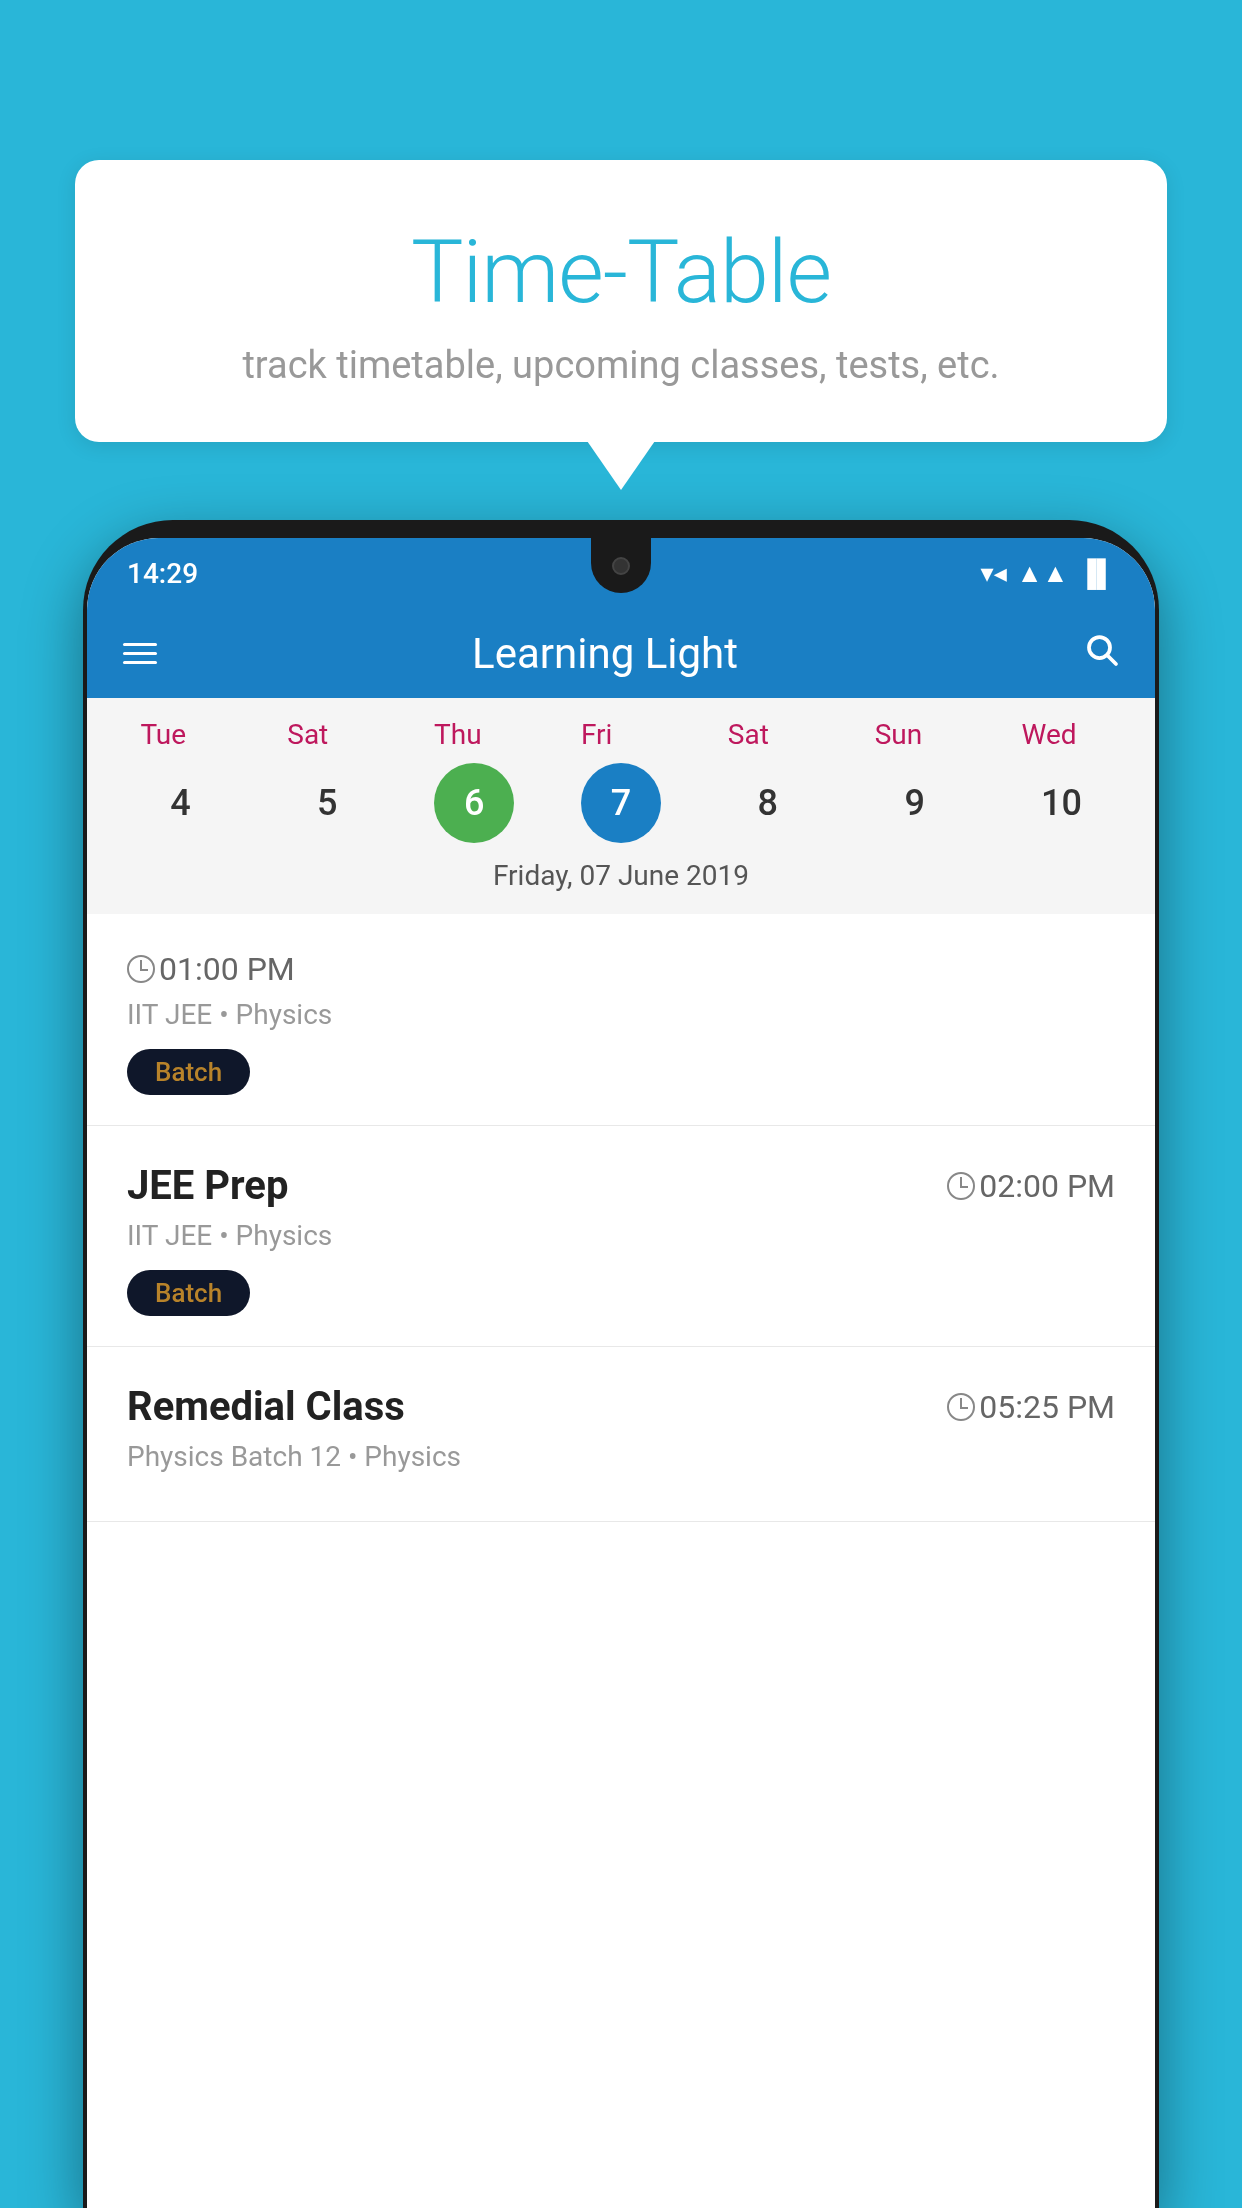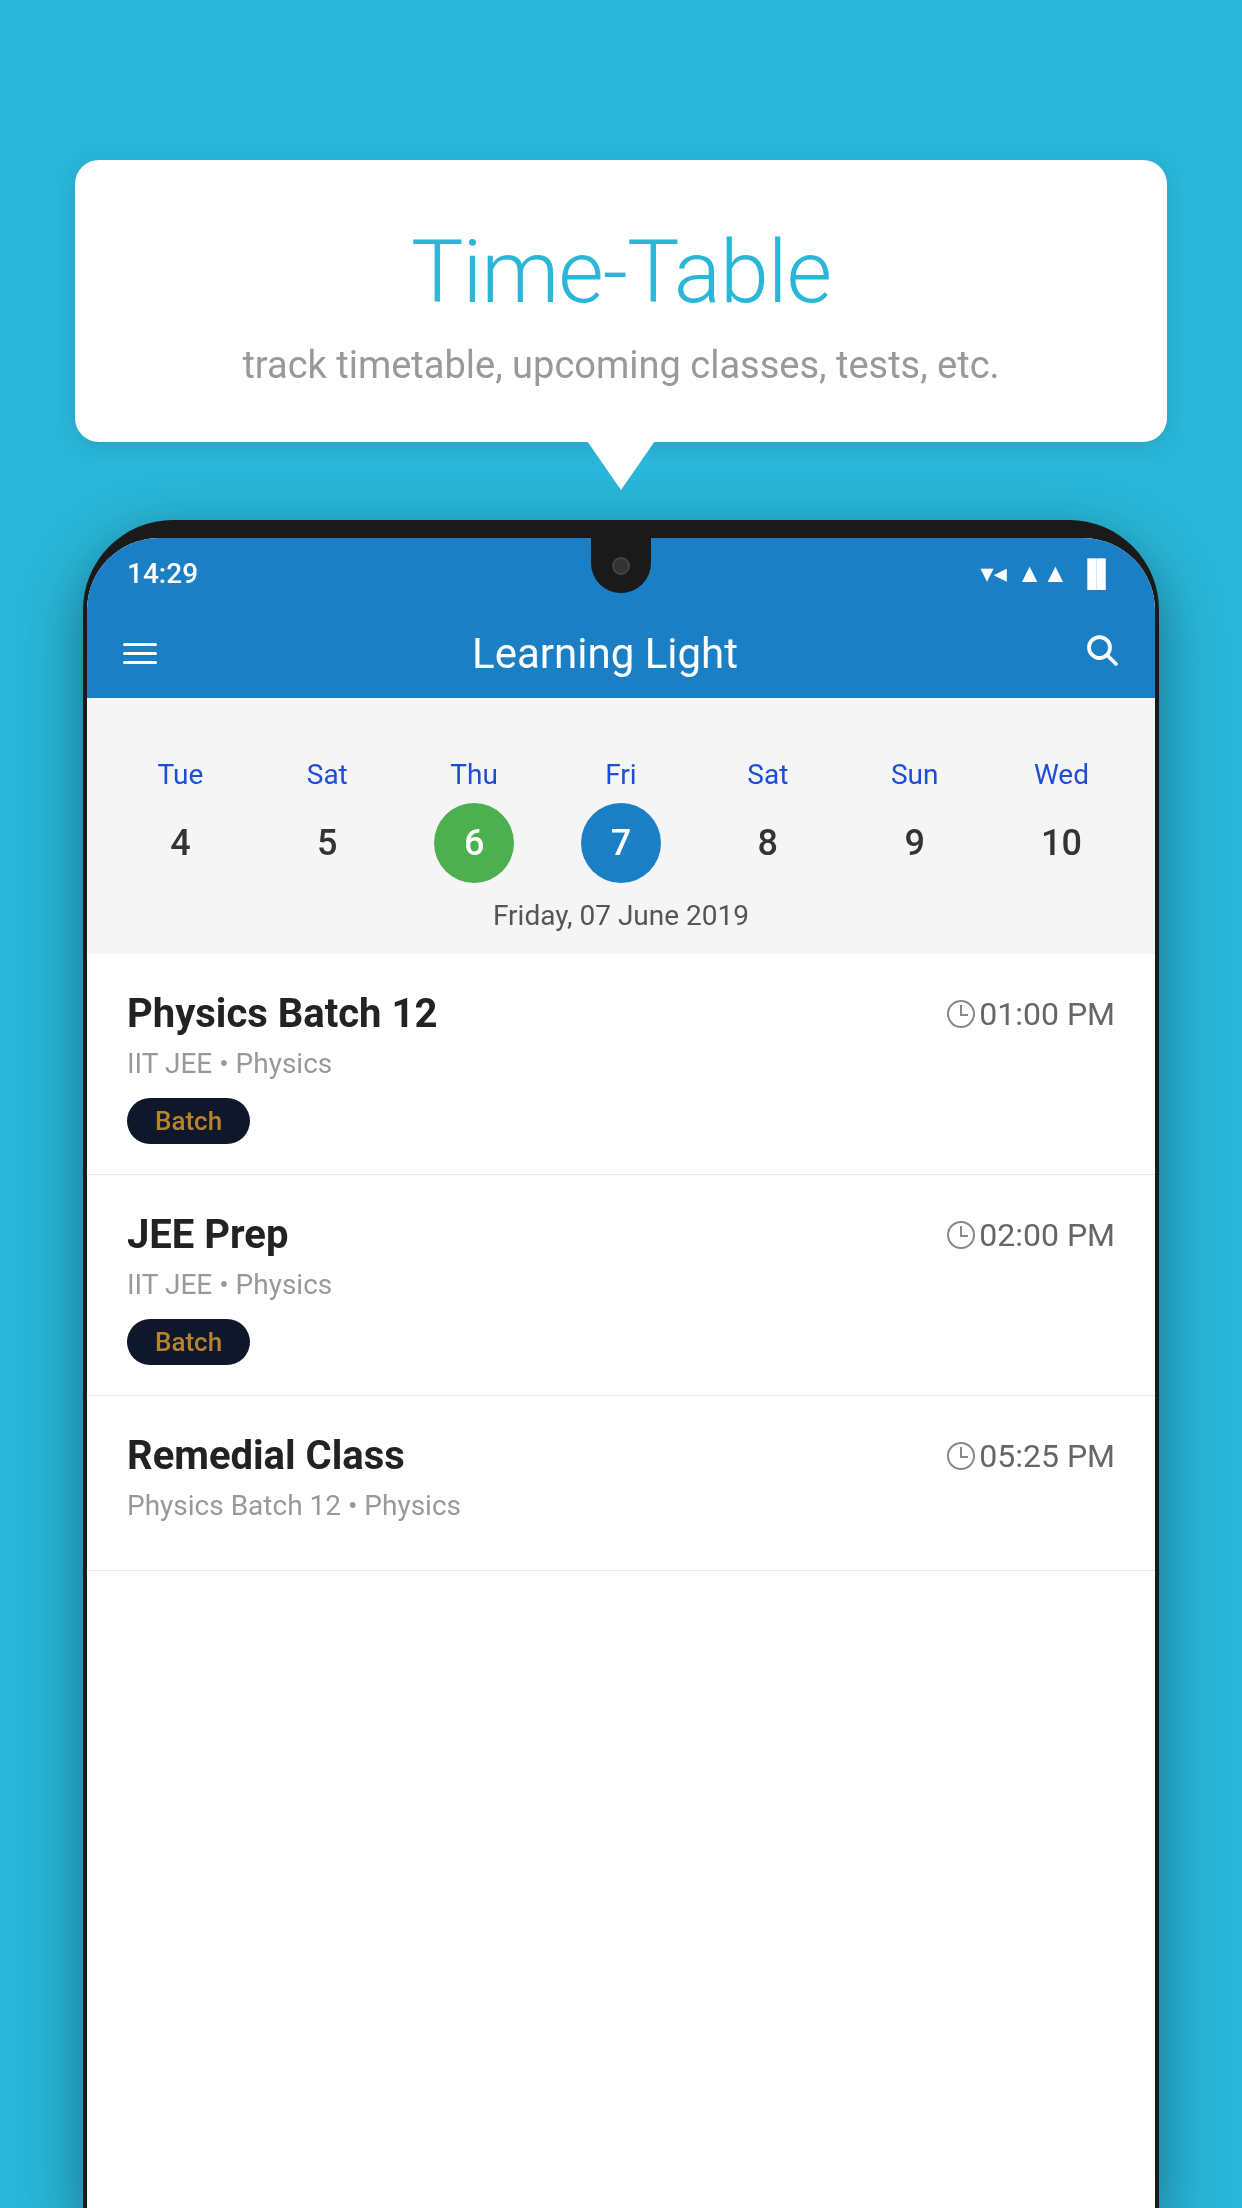--- a/index.html
+++ b/index.html
@@ -178,24 +178,22 @@
 
     .day-headers {
       display: flex;
       justify-content: space-around;
       padding: 0 20px;
       margin-bottom: 12px;
     }
 
     .day-header {
       font-size: 28px;
-      color: #1d4ed8;
+      color: #be185d;
       width: 80px;
-      text-align: center;
-      margin-top: 40px;
     }
 
     .day-numbers {
       display: flex;
       justify-content: space-around;
       padding: 0 20px;
       margin-bottom: 16px;
     }
 
     .day-num {
@@ -369,21 +367,20 @@
         <div class="day-num">9</div>
         <div class="day-num">10</div>
       </div>
       <div class="selected-date-label">Friday, 07 June 2019</div>
     </div>
 
     <div class="schedule-list">
 
       <div class="schedule-item">
         <div class="schedule-item-header">
-          <div class="schedule-title">Physics Batch 12</div>
           <div class="schedule-time">
             <div class="clock-icon-small"></div>
             <span>01:00 PM</span>
           </div>
         </div>
         <div class="schedule-meta">IIT JEE • Physics</div>
         <span class="batch-tag">Batch</span>
       </div>
 
       <div class="schedule-item">

